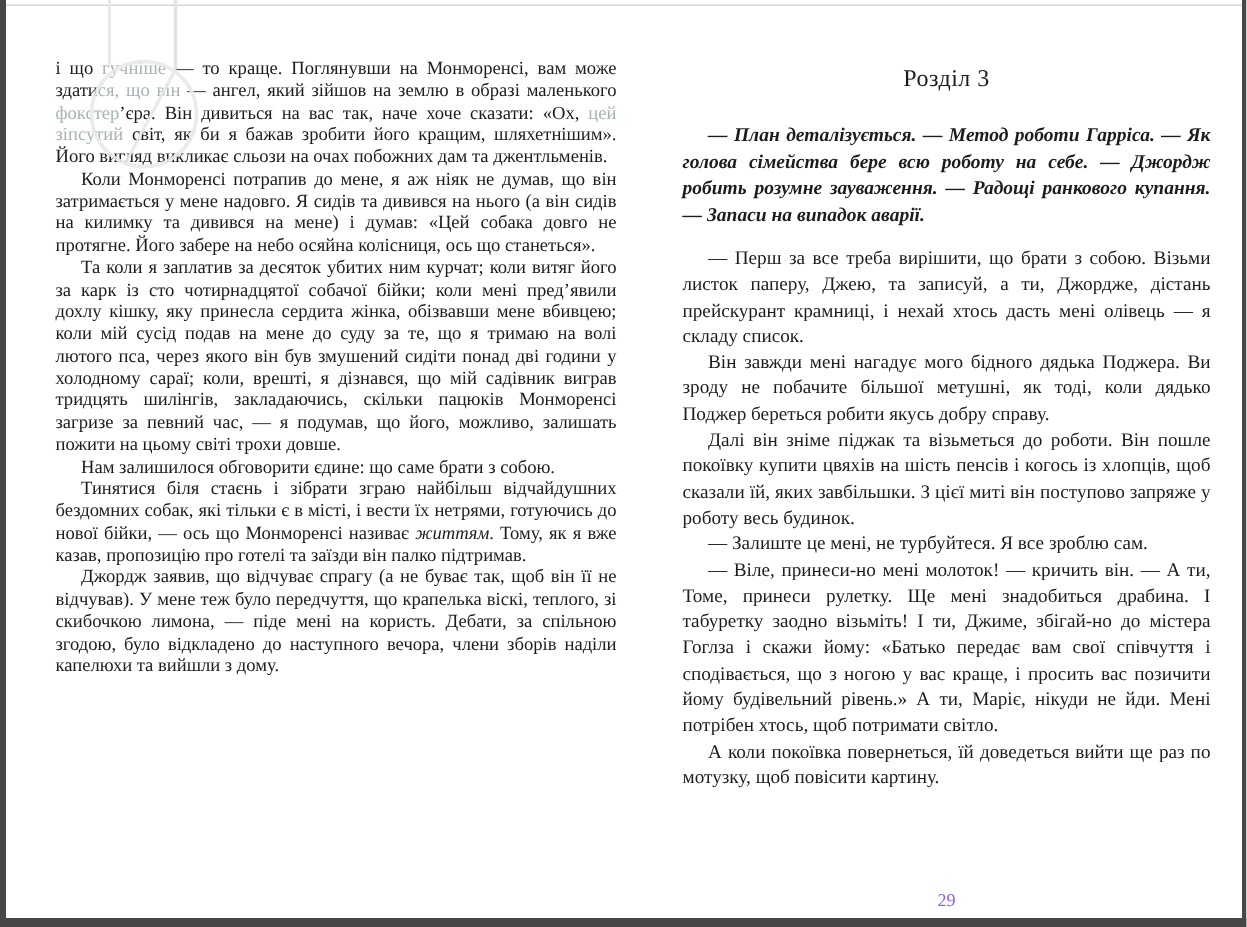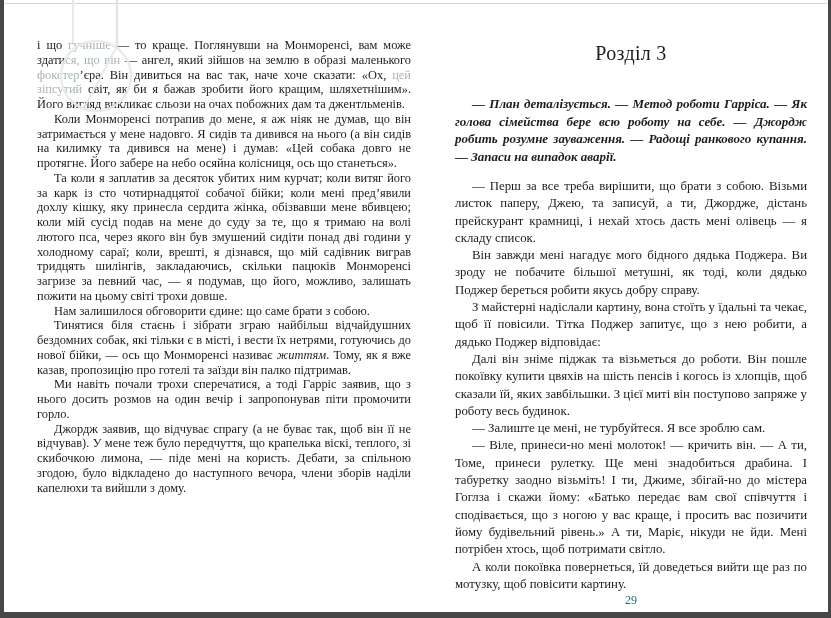--- a/index.html
+++ b/index.html
@@ -29,37 +29,37 @@
 
   
   .right-page{
     position:absolute;left:455px;top:38px;width:352px;
     font-size:12.8px;line-height:17.3px;
     text-align:justify;
   }
   .chapter-title{
     margin:4px 0 0 0;
     text-align:center;
-    font-size:20px;line-height:22px;
+    font-size:16px;line-height:22px;
     font-weight:400;
     letter-spacing:.3px;
     text-indent:0;
   }
   .chapter-summary{
-    margin:31px 0 0 0;
+    margin:17px 0 0 0;
     font-weight:700;font-style:italic;
     font-size:13px;line-height:17.5px;
     text-indent:17px;
   }
   .right-body{margin-top:13px;}
   .right-body p{margin:0;text-indent:17px;}
 
   .page-number{
     position:absolute;left:455px;top:593px;width:352px;
-    text-align:center;font-size:12px;color:#0f766e;
+    text-align:center;font-size:12px;color:#8b5cf6;
   }
 
   
   .faded{color:#a7b3b6;}
   .italic{font-style:italic;}
 
   
   .watermark{
     position:absolute;left:55px;top:0;width:110px;height:125px;
     pointer-events:none;opacity:.9;
@@ -72,38 +72,36 @@
 <div class="edge edge-right"></div>
 <div class="edge edge-bottom"></div>
 <div class="edge-topline"></div>
 
 <div class="left-page" id="left-page">
     <p class="no-indent"><span>і що </span><span class="faded">гучніше</span><span> — то краще. Поглянувши на Монморенсі, вам може здати</span><span class="faded">ся, що він</span><span> — ангел, який зійшов на землю в образі маленького </span><span class="faded">фокстер</span><span>’єра. Він дивиться на вас так, наче хоче сказати: «Ох, </span><span class="faded">цей зіпсутий</span><span> світ, як би я бажав зробити його кращим, шляхетнішим». Його вигляд викликає сльози на очах побожних дам та джентльменів.</span></p>
     <p><span>Коли Монморенсі потрапив до мене, я аж ніяк не думав, що він затримається у мене надовго. Я сидів та дивився на нього (а він сидів на килимку та дивився на мене) і думав: «Цей собака довго не протягне. Його забере на небо осяйна колісниця, ось що станеться».</span></p>
     <p><span>Та коли я заплатив за десяток убитих ним курчат; коли витяг його за карк із сто чотирнадцятої собачої бійки; коли мені пред’явили дохлу кішку, яку принесла сердита жінка, обізвавши мене вбивцею; коли мій сусід подав на мене до суду за те, що я тримаю на волі лютого пса, через якого він був змушений сидіти понад дві години у холодному сараї; коли, врешті, я дізнався, що мій садівник виграв тридцять шилінгів, закладаючись, скільки пацюків Монморенсі загризе за певний час, — я подумав, що його, можливо, залишать пожити на цьому світі трохи довше.</span></p>
     <p><span>Нам залишилося обговорити єдине: що саме брати з собою.</span></p>
     <p><span>Тинятися біля стаєнь і зібрати зграю найбільш відчайдушних бездомних собак, які тільки є в місті, і вести їх нетрями, готуючись до нової бійки, — ось що Монморенсі називає </span><span class="italic">життям</span><span>. Тому, як я вже казав, пропозицію про готелі та заїзди він палко підтримав.</span></p>
-    <p><span>Ми навіть почали трохи сперечатися, а тоді Гарріс заявив, що з нього досить розмов на один вечір і запропонував піти промочити горло.</span></p>
     <p><span>Джордж заявив, що відчуває спрагу (а не буває так, щоб він її не відчував). У мене теж було передчуття, що крапелька віскі, теплого, зі скибочкою лимона, — піде мені на користь. Дебати, за спільною згодою, було відкладено до наступного вечора, члени зборів наділи капелюхи та вийшли з дому.</span></p>
   </div>
 
 <svg class="watermark" viewBox="0 0 110 125" xmlns="http://www.w3.org/2000/svg">
   <line x1="18" y1="0" x2="18" y2="43" stroke="#e7e7e7" stroke-width="2"></line>
   <line x1="62" y1="0" x2="62" y2="46" stroke="#e2e2e2" stroke-width="2.5"></line>
   <circle cx="41" cy="76" r="35" fill="none" stroke="#e9e9e9" stroke-width="2.5"></circle>
   <line x1="62" y1="46" x2="28" y2="110" stroke="#e7e7e7" stroke-width="2"></line>
 </svg>
 
 <div class="right-page">
   <h1 class="chapter-title">Розділ 3</h1>
   <p class="chapter-summary">— План деталізується. — Метод роботи Гарріса. — Як голова сімейства бере всю роботу на себе. — Джордж робить розумне зауваження. — Радощі ранкового купання. — Запаси на випадок аварії.</p>
   <div class="right-body" id="right-body">
       <p><span>— Перш за все треба вирішити, що брати з собою. Візьми листок паперу, Джею, та записуй, а ти, Джордже, дістань прейскурант крамниці, і нехай хтось дасть мені олівець — я складу список.</span></p>
       <p><span>Він завжди мені нагадує мого бідного дядька Поджера. Ви зроду не побачите більшої метушні, як тоді, коли дядько Поджер береться робити якусь добру справу.</span></p>
-      <p><span>З майстерні надіслали картину, вона стоїть у їдальні та чекає, щоб її повісили. Тітка Поджер запитує, що з нею робити, а дядько Поджер відповідає:</span></p>
       <p><span>Далі він зніме піджак та візьметься до роботи. Він пошле покоївку купити цвяхів на шість пенсів і когось із хлопців, щоб сказали їй, яких завбільшки. З цієї миті він поступово запряже у роботу весь будинок.</span></p>
       <p><span>— Залиште це мені, не турбуйтеся. Я все зроблю сам.</span></p>
       <p><span>— Віле, принеси-но мені молоток! — кричить він. — А ти, Томе, принеси рулетку. Ще мені знадобиться драбина. І табуретку заодно візьміть! І ти, Джиме, збігай-но до містера Гоглза і скажи йому: «Батько передає вам свої співчуття і сподівається, що з ногою у вас краще, і просить вас позичити йому будівельний рівень.» А ти, Маріє, нікуди не йди. Мені потрібен хтось, щоб потримати світло.</span></p>
       <p><span>А коли покоївка повернеться, їй доведеться вийти ще раз по мотузку, щоб повісити картину.</span></p>
     </div>
 </div>
 
 <div class="page-number">29</div>
 
 </body></html>

